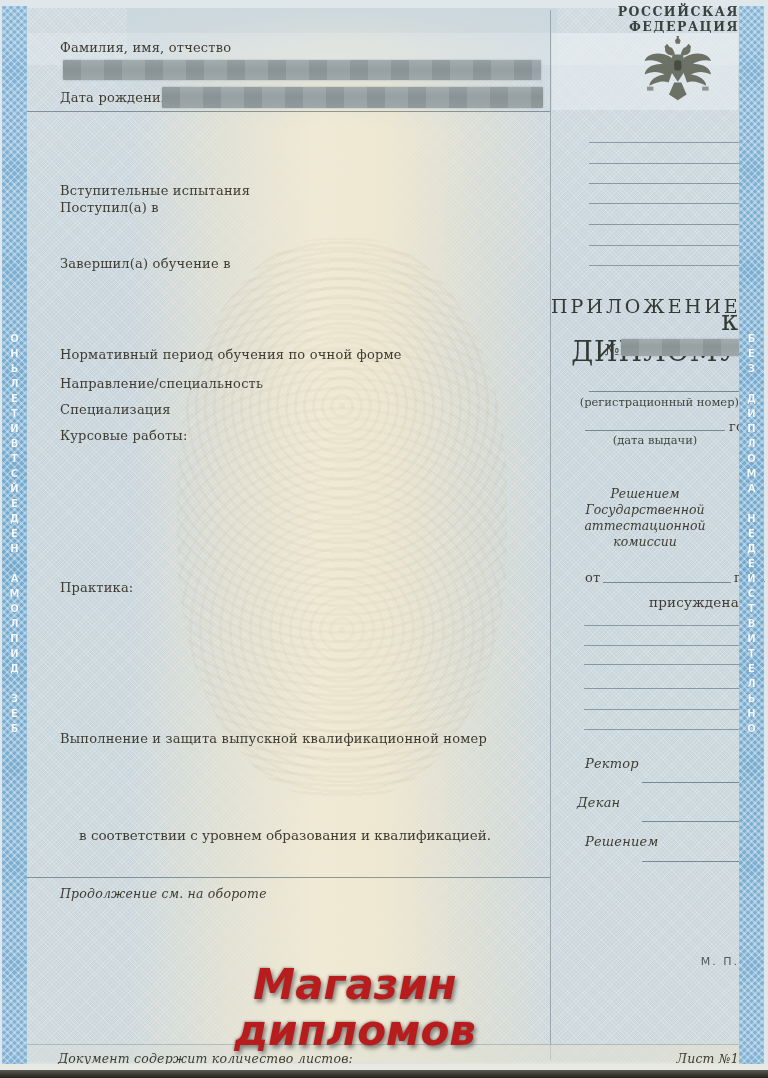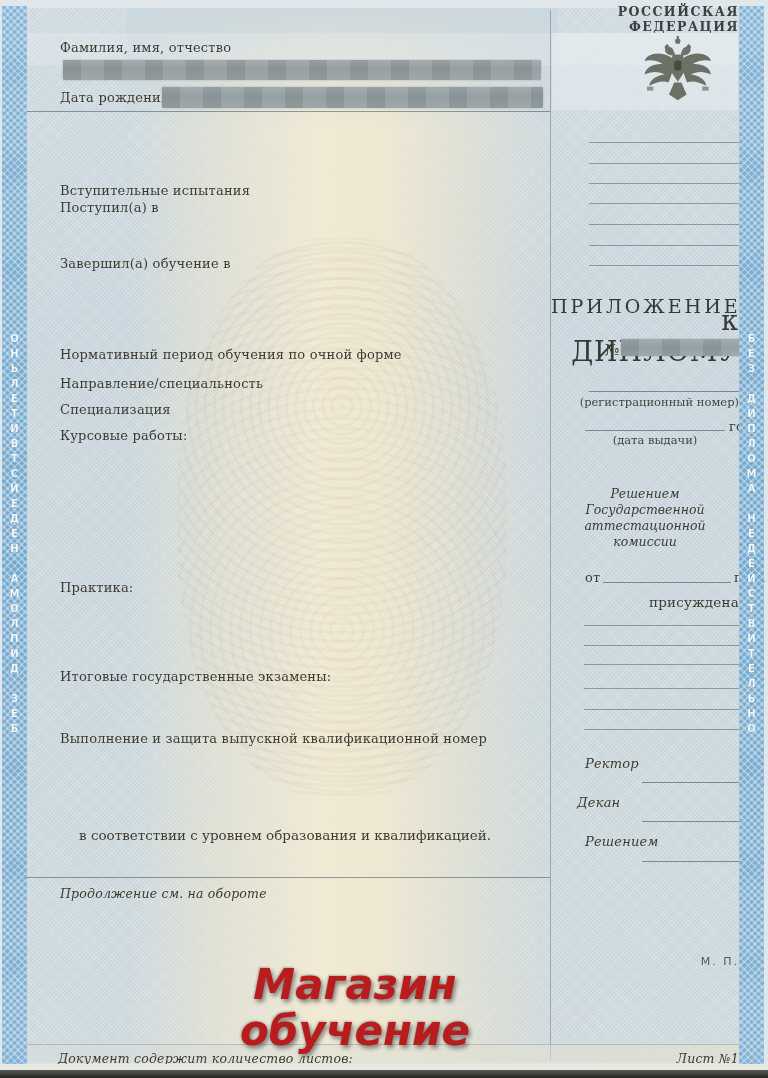--- a/index.html
+++ b/index.html
@@ -132,21 +132,20 @@
     <div class="hline" style="left:0; top:103px; width:523px;"></div>
 
     <span class="abs lbl" style="left:33px; top:175px;">Вступительные испытания</span>
     <span class="abs lbl" style="left:33px; top:192px;">Поступил(а) в</span>
     <span class="abs lbl" style="left:33px; top:248px;">Завершил(а) обучение в</span>
     <span class="abs lbl" style="left:33px; top:339px;">Нормативный период обучения по очной форме</span>
     <span class="abs lbl" style="left:33px; top:368px;">Направление/специальность</span>
     <span class="abs lbl" style="left:33px; top:394px;">Специализация</span>
     <span class="abs lbl" style="left:33px; top:420px;">Курсовые работы:</span>
     <span class="abs lbl" style="left:33px; top:572px;">Практика:</span>
-    <span class="abs lbl" style="left:33px; top:661px;">Итоговые государственные экзамены:</span>
     <span class="abs lbl" style="left:33px; top:723px;">Выполнение и защита выпускной квалификационной номер</span>
 
     <div class="abs statement" style="left:28px; top:818px; width:460px;">
       <div>в соответствии с уровнем образования и квалификацией.</div>
     </div>
 
     <div class="hline" style="left:0; top:869px; width:523px;"></div>
     <span class="abs lbl ital" style="left:33px; top:878px; font-size:12.5px;">Продолжение см. на обороте</span>
 
     <div class="bottom-band"></div>
@@ -223,18 +222,18 @@
       <span class="abs lbl ital" style="left:34px; top:826px;">Решением</span>
       <div class="sig-line" style="left:91px; top:853px; width:122px;"></div>
 
       <span class="abs center mp" style="top:947px;">М. П.</span>
       <span class="abs center lbl ital" style="top:1043px; font-size:12.5px;">Лист №1</span>
     </div>
   </div>
 
   <div class="watermark">
     <div>Магазин</div>
-    <div>обучение</div>
+    <div>дипломов</div>
   </div>
 
   <div class="scan-bottom-light"></div>
   <div class="scan-bottom"></div>
 </div>
 
 </body></html>

